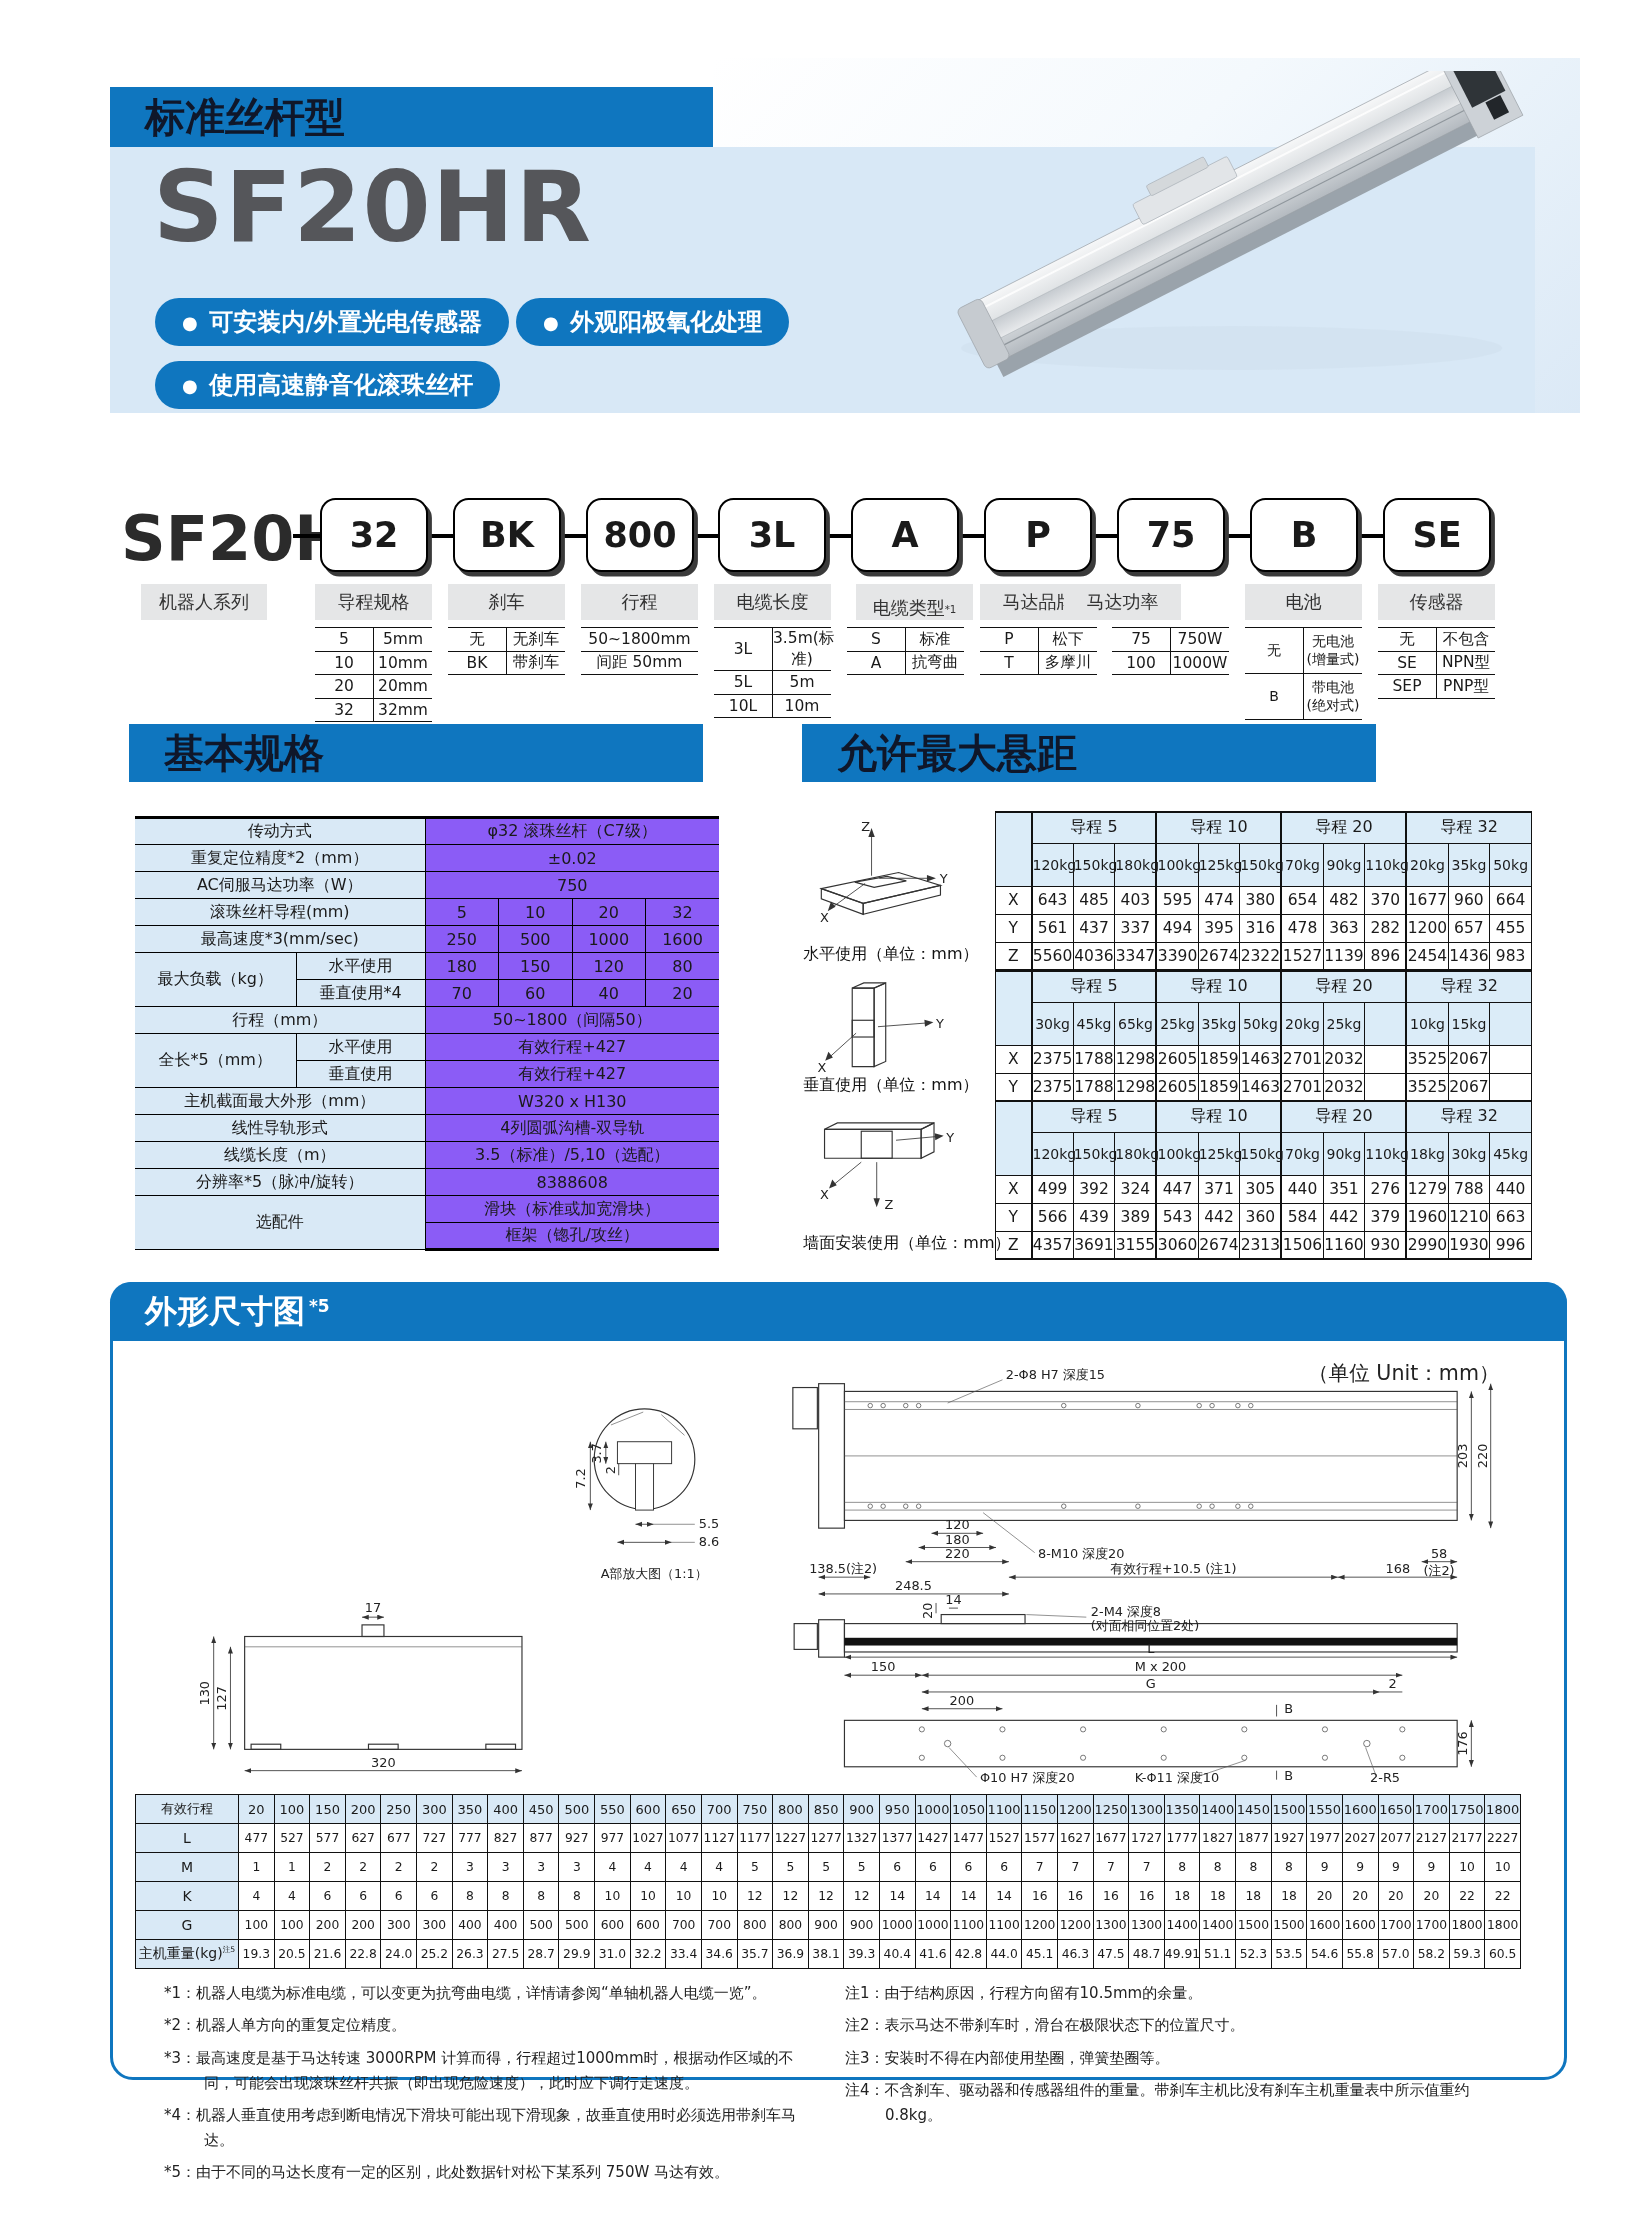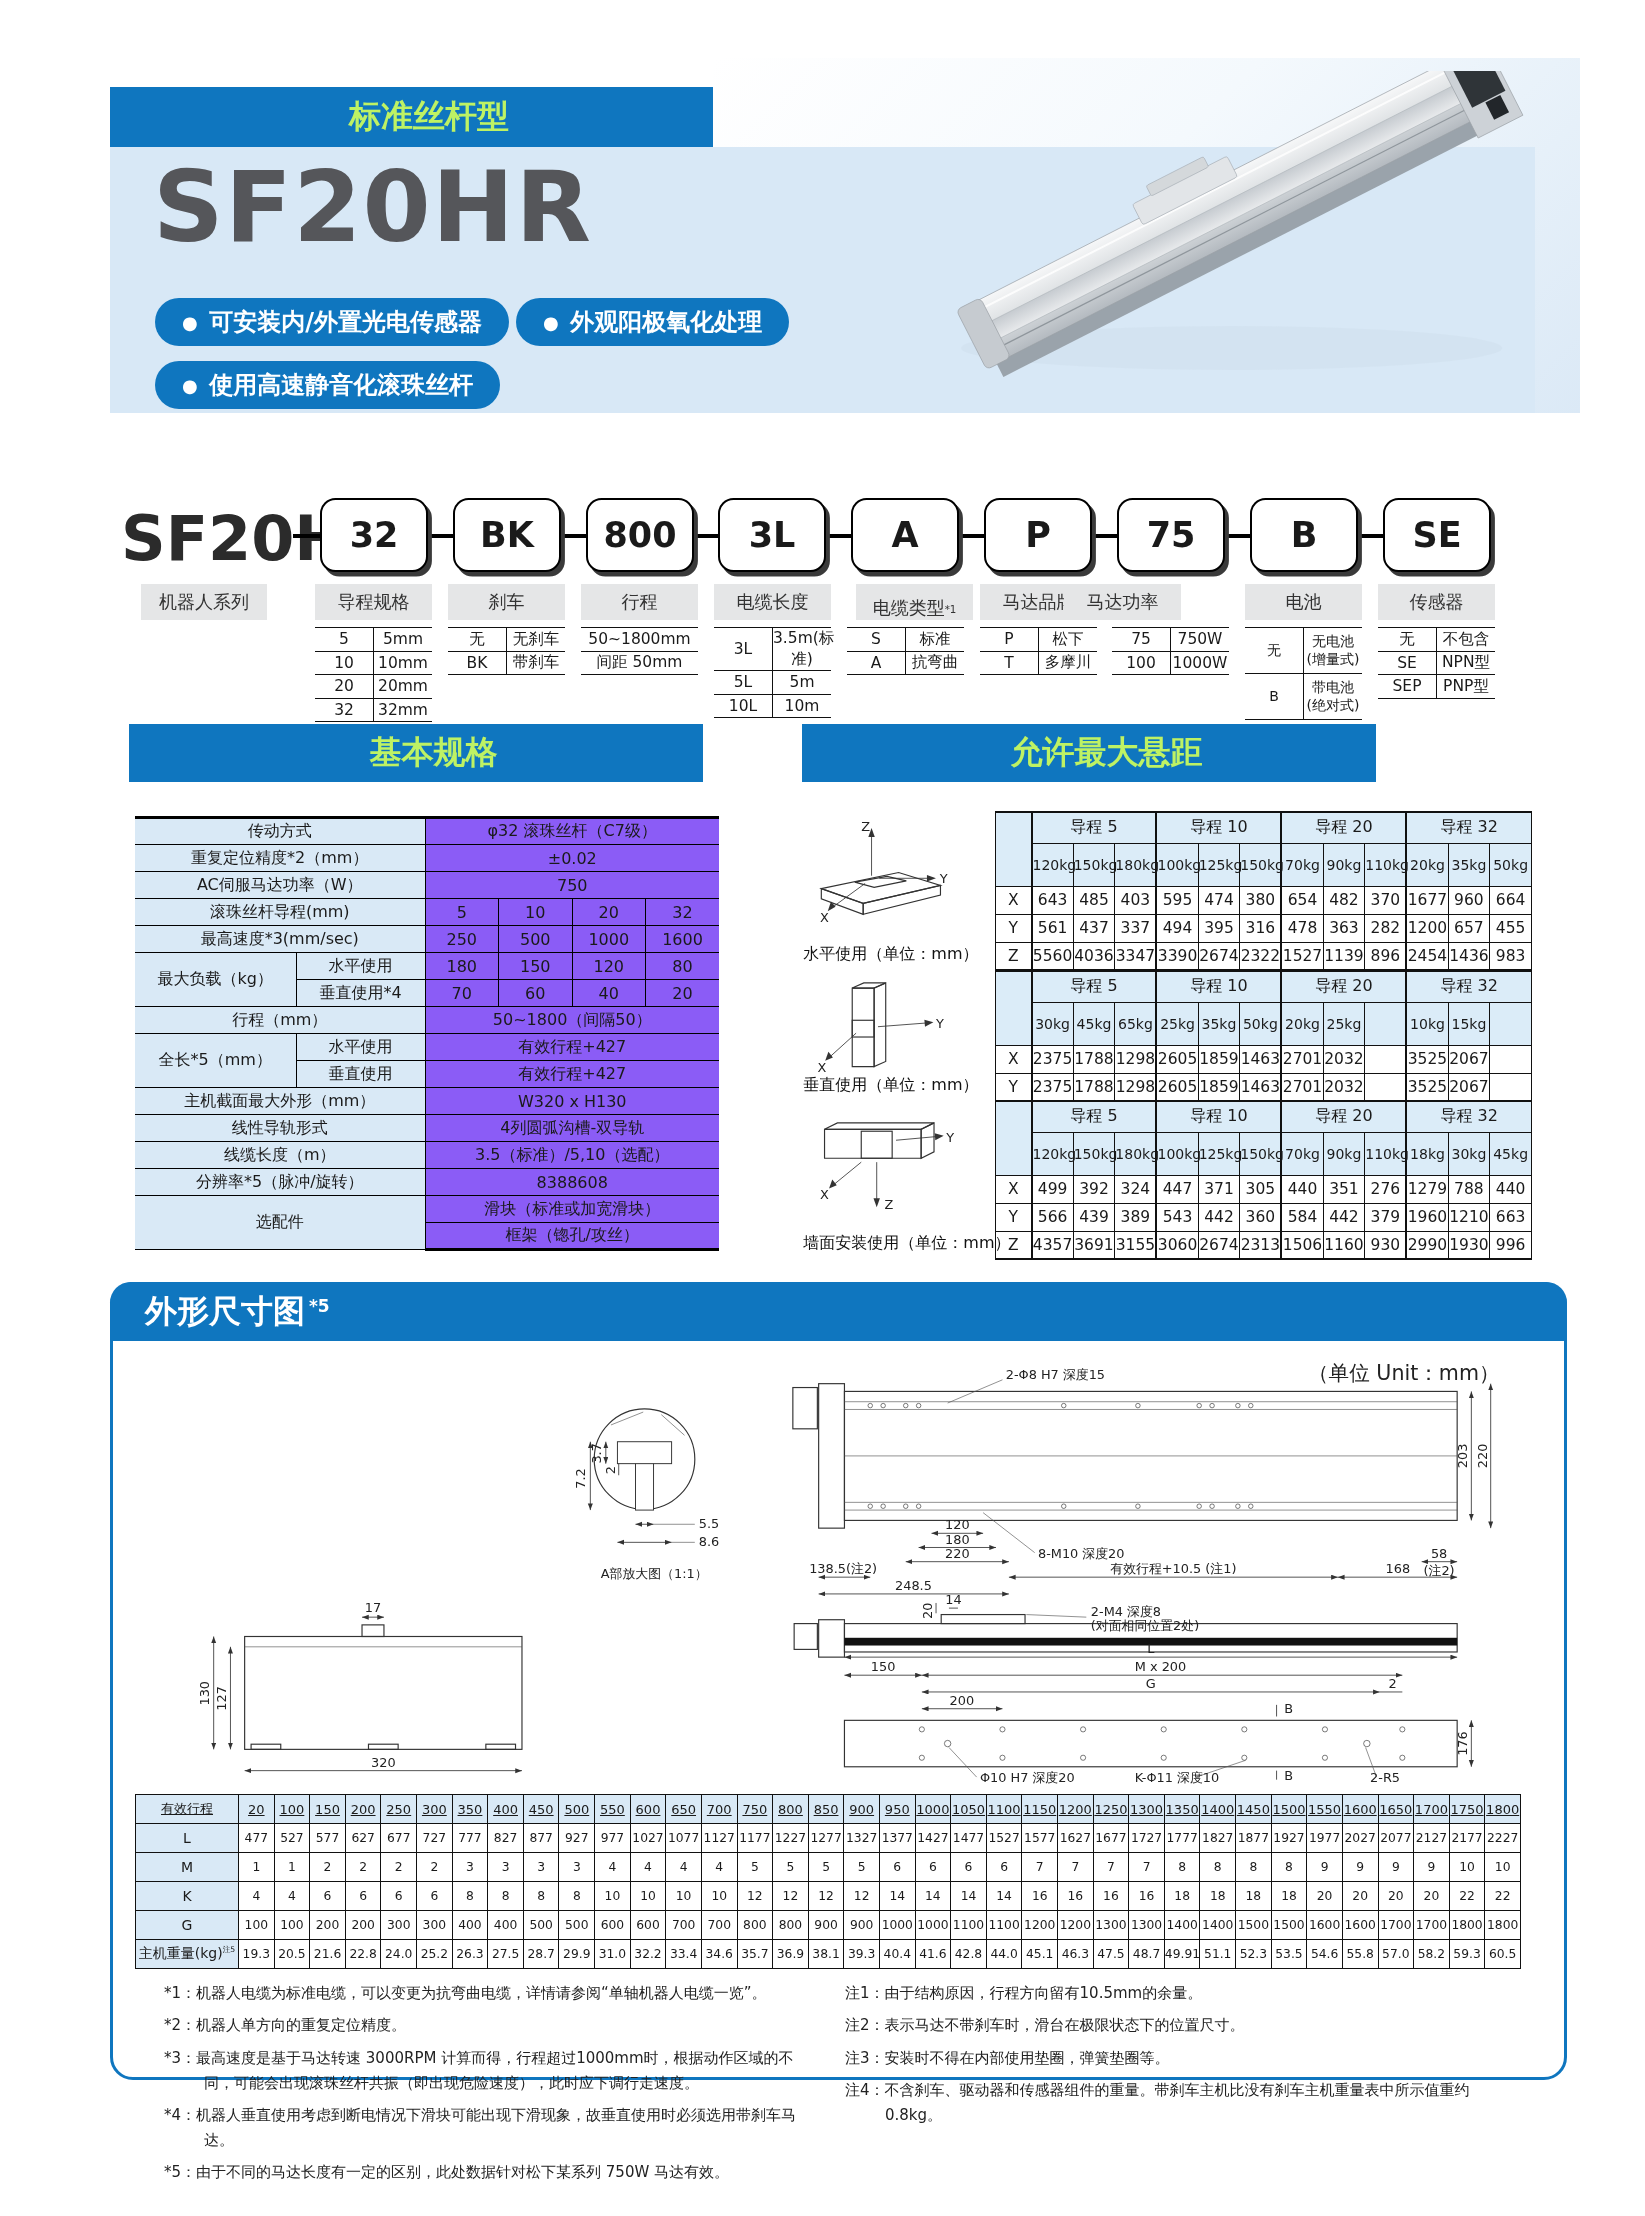--- a/index.html
+++ b/index.html
@@ -1,21 +1,21 @@
 <!DOCTYPE html>
 <html style="font-size:10.3px"><head>
 <meta charset="utf-8">
 <style>
   html,body{margin:0;padding:0;background:#fff;}
   .page{position:relative;width:1645px;height:2216px;background:#fff;overflow:hidden;
         font-family:"DejaVu Sans","Liberation Sans",sans-serif;color:#1a1a1a;}
   .abs{position:absolute;}
   
-  .band{position:absolute;background:#0f76bf;color:#bef264;font-weight:bold;font-size:32px;
-        display:flex;align-items:center;padding-left:35px;box-sizing:border-box;justify-content:center;}
+  .band{position:absolute;background:#0f76bf;color:#0f172a;font-weight:bold;font-size:40px;
+        display:flex;align-items:center;padding-left:35px;box-sizing:border-box;}
   
   .hero-panel{position:absolute;left:110px;top:147px;width:1425px;height:266px;background:#d8e8f6;}
   .photo-bg{position:absolute;left:713px;top:58px;width:867px;height:355px;
             background:linear-gradient(135deg,#ffffff 0%,#f4f9fd 45%,#dbe9f6 100%);}
   .big-title{position:absolute;left:153px;top:150px;font-size:98px;font-weight:bold;color:#55565a;letter-spacing:1.3px;}
   .pill{position:absolute;background:#0f76bf;color:#fff;border-radius:28px;height:48px;
         display:flex;align-items:center;gap:11.6px;padding:0 27px;font-size:24px;font-weight:bold;white-space:nowrap;}
   .pill .dot{font-size:18px;}
   
   .series{position:absolute;left:121px;top:502px;font-size:62px;font-weight:bold;color:#2b2b2b;}
@@ -63,21 +63,21 @@
               border-radius:20.6px 20.6px 0 0;display:flex;align-items:center;padding-left:35px;
               box-sizing:border-box;color:#fff;font-weight:bold;font-size:32px;}
   .panel-band sup{font-size:17px;margin-left:3.9px;transform:translateY(-6.4px);}
   .unit-note{position:absolute;left:1308px;top:1359px;font-size:20.6px;color:#222;}
   
   .stk{border-collapse:collapse;table-layout:fixed;width:1386px;position:absolute;left:135px;top:1794px;}
   .stk td{border:1.3px solid #111;text-align:center;font-size:12.3px;height:28px;padding:0;background:#fff;}
   .stk td.lab{background:#d9e9f6;font-size:14px;}
   .stk td.lab sup{font-size:7.7px;}
   .stk tr.hd td{background:#d9e9f6;font-size:13px;}
-  .stk tr:first-child td{border-top:1.9px solid #111;text-decoration:underline;}
+  .stk tr:first-child td{border-top:1.9px solid #111;}
   .stk tr:last-child td{border-bottom:1.9px solid #111;}
   
   .fnote{position:absolute;font-size:15px;line-height:1.65;color:#222;}
   .fnote div{padding-left:40px;text-indent:-40px;margin-bottom:7.7px;}
   
   svg text{font-family:"DejaVu Sans","Liberation Sans",sans-serif;fill:#222;font-size:20px;}
   .edge{stroke:#333;stroke-width:1.8;fill:none;}
   .thin{stroke:#555;stroke-width:1;fill:none;}
   .dim{stroke:#333;stroke-width:1.3;}
 </style>

